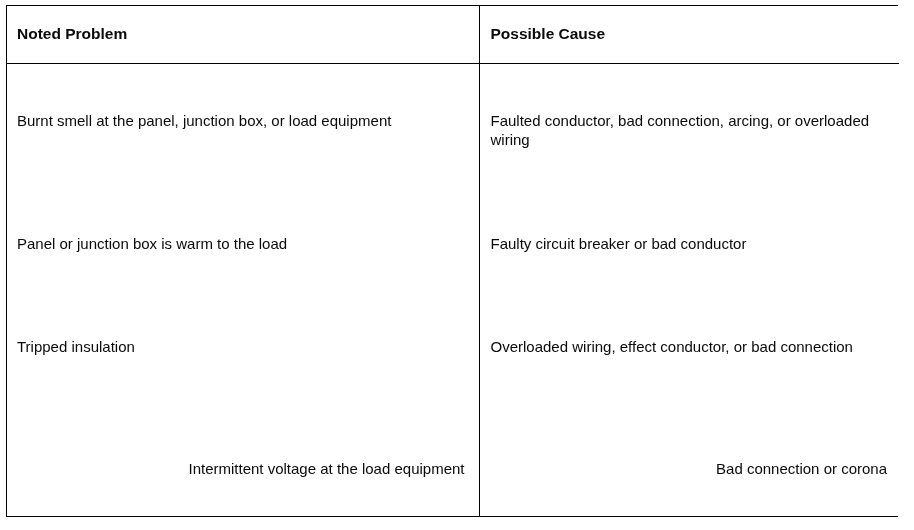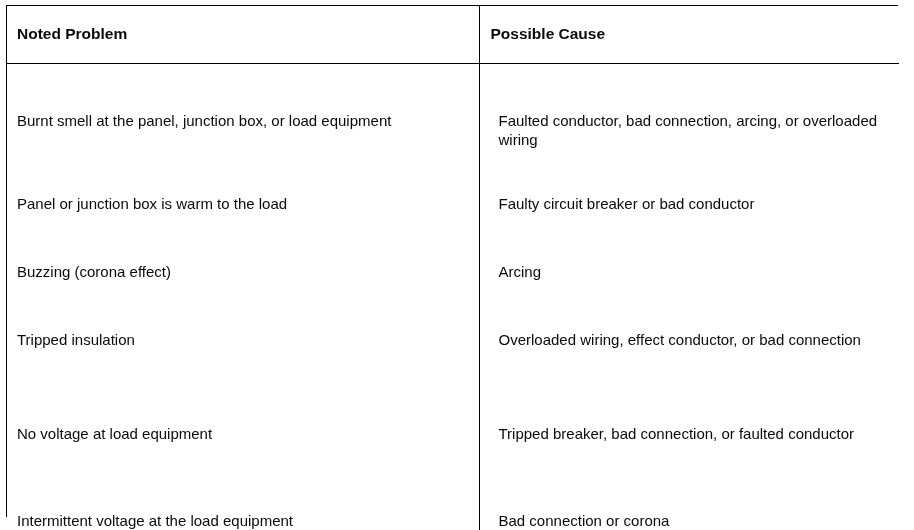--- a/index.html
+++ b/index.html
@@ -77,31 +77,31 @@
     border: 0;
     background: #ffffff;
   }
 
   table.troubleshoot tbody td.cell-problem {
     border-right: 1.5px solid #000000;
     padding-left: 10px;
     padding-right: 14px;
   }
   table.troubleshoot tbody td.cell-cause {
-    padding-left: 19px;
+    padding-left: 11px;
     padding-right: 12px;
   }
 
   
   tbody tr.row-0 td { height: 66px; padding-top: 15px; }
   tbody tr.row-1 td { height: 56px; padding-top: 13px; }
   tbody tr.row-2 td { height: 54px; padding-top: 12px; }
   tbody tr.row-3 td { height: 70px; padding-top: 14px; }
   tbody tr.row-4 td { height: 74px; padding-top: 24px; }
-  tbody tr.row-5 td { height: 56px; padding-top: 13px; }
+  tbody tr.row-5 td { height: 56px; padding-top: 13px; text-align: right; }
 
   .cell-text { display: block; margin-top: 32px; }
 </style>
 </head>
 <body>
 
 <div class="page">
   <div class="table-wrap">
     <table class="troubleshoot">
       <colgroup>
@@ -124,42 +124,26 @@
             </td>
         </tr>
         <tr class="row-1">
           <td class="cell-problem">
               <span class="cell-text">Panel or junction box is warm to the load</span>
             </td>
           <td class="cell-cause">
               <span class="cell-text">Faulty circuit breaker or bad conductor</span>
             </td>
         </tr>
-        <tr class="row-2">
-          <td class="cell-problem">
-              <span class="cell-text">Buzzing (corona effect)</span>
-            </td>
-          <td class="cell-cause">
-              <span class="cell-text">Arcing</span>
-            </td>
-        </tr>
         <tr class="row-3">
           <td class="cell-problem">
               <span class="cell-text">Tripped insulation</span>
             </td>
           <td class="cell-cause">
               <span class="cell-text">Overloaded wiring, effect conductor, or bad connection</span>
-            </td>
-        </tr>
-        <tr class="row-4">
-          <td class="cell-problem">
-              <span class="cell-text">No voltage at load equipment</span>
-            </td>
-          <td class="cell-cause">
-              <span class="cell-text">Tripped breaker, bad connection, or faulted conductor</span>
             </td>
         </tr>
         <tr class="row-5">
           <td class="cell-problem">
               <span class="cell-text">Intermittent voltage at the load equipment</span>
             </td>
           <td class="cell-cause">
               <span class="cell-text">Bad connection or corona</span>
             </td>
         </tr>

